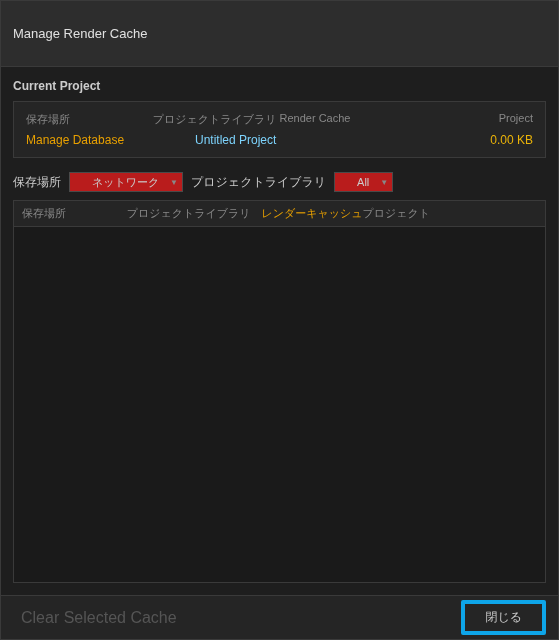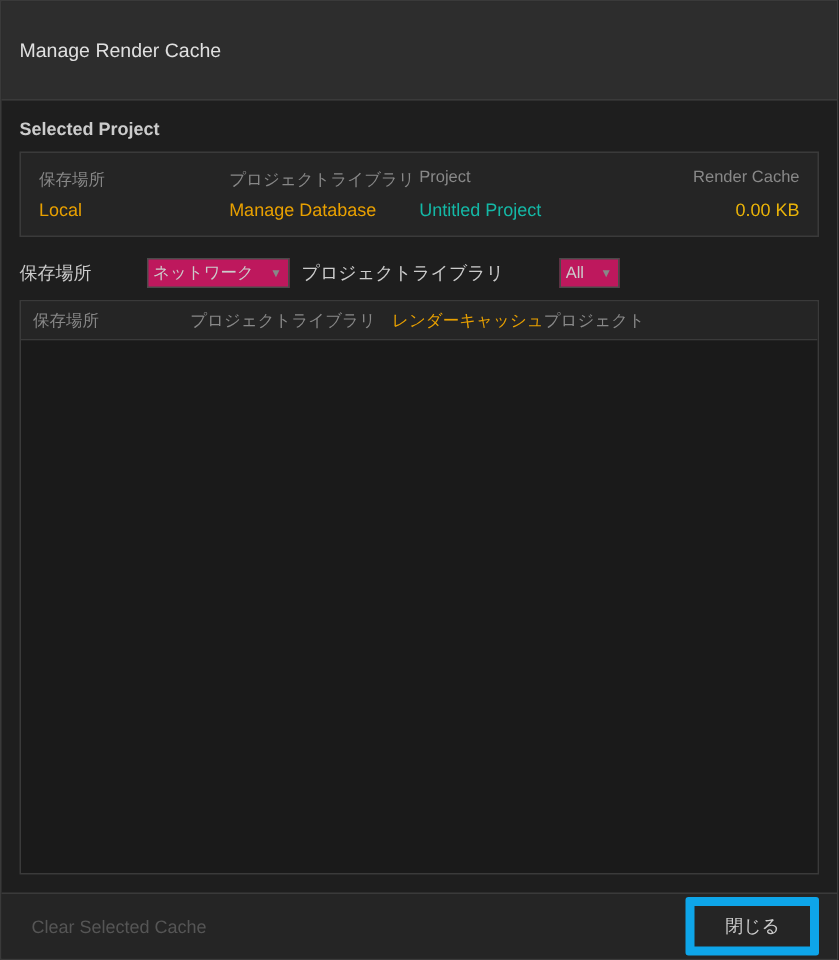--- a/index.html
+++ b/index.html
@@ -80,21 +80,21 @@
       display: flex;
     }
 
     .cp-val {
       flex: 1;
       font-size: 12px;
       color: #e8a000;
     }
 
     .cp-val.project-name {
-      color: #14b8a6;
+      color: #7dd3fc;
     }
 
     .cp-val.render-cache {
       color: #eab308;
       text-align: right;
     }
 
     .filter-row {
       display: flex;
       align-items: center;
@@ -119,29 +119,28 @@
       position: absolute;
       right: 5px;
       top: 50%;
       transform: translateY(-50%);
       font-size: 8px;
       color: #888888;
       pointer-events: none;
     }
 
     .select-wrapper select {
-      background: #be185d;
+      background: #b91c1c;
       border: 1px solid #4a4a4a;
       color: #cccccc;
       font-size: 11px;
-      padding: 3px 22px 3px 3px;
+      padding: 3px 22px 3px 22px;
       appearance: none;
       -webkit-appearance: none;
       cursor: pointer;
-      margin-left: 29px;
     }
 
     .table-container {
       flex: 1;
       background: #1a1a1a;
       border: 1px solid #3a3a3a;
       overflow: hidden;
       display: flex;
       flex-direction: column;
     }
@@ -181,29 +180,29 @@
       align-items: center;
       justify-content: space-between;
       flex-shrink: 0;
       height: 44px;
     }
 
     .btn-clear {
       background: transparent;
       border: none;
       color: #555555;
-      font-size: 12px;
+      font-size: 16px;
       cursor: pointer;
       padding: 4px 8px;
       text-align: center;
     }
 
     .btn-close {
       background: transparent;
-      border: 6px solid #0ea5e9;
+      border: 4px solid #0ea5e9;
       color: #cccccc;
       font-size: 12px;
       cursor: pointer;
       padding: 5px 20px;
       border-radius: 2px;
     }
 
     
     .empty-rows {
       flex: 1;
@@ -218,31 +217,30 @@
   </style>
 </head>
 <body>
 
 <div class="dialog">
 
   <div class="dialog-title">Manage Render Cache</div>
 
   <div class="dialog-body">
 
-    <div class="section-label">Selected Project</div>
+    <div class="section-label">Current Project</div>
 
     <div class="current-project-box">
       <div class="current-project-header">
         <div class="cp-col">保存場所</div>
         <div class="cp-col">プロジェクトライブラリ</div>
+        <div class="cp-col">Render Cache</div>
         <div class="cp-col">Project</div>
-        <div class="cp-col">Render Cache</div>
       </div>
       <div class="current-project-values">
-        <div class="cp-val">Local</div>
         <div class="cp-val">Manage Database</div>
         <div class="cp-val project-name">Untitled Project</div>
         <div class="cp-val render-cache">0.00 KB</div>
       </div>
     </div>
 
     <div class="filter-row">
       <span class="filter-label">保存場所</span>
       <div class="select-wrapper">
         <select>

